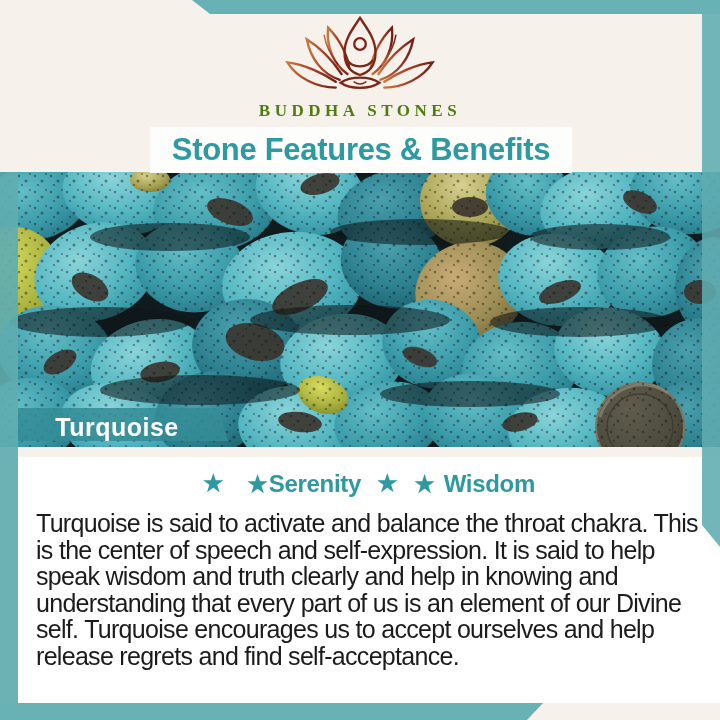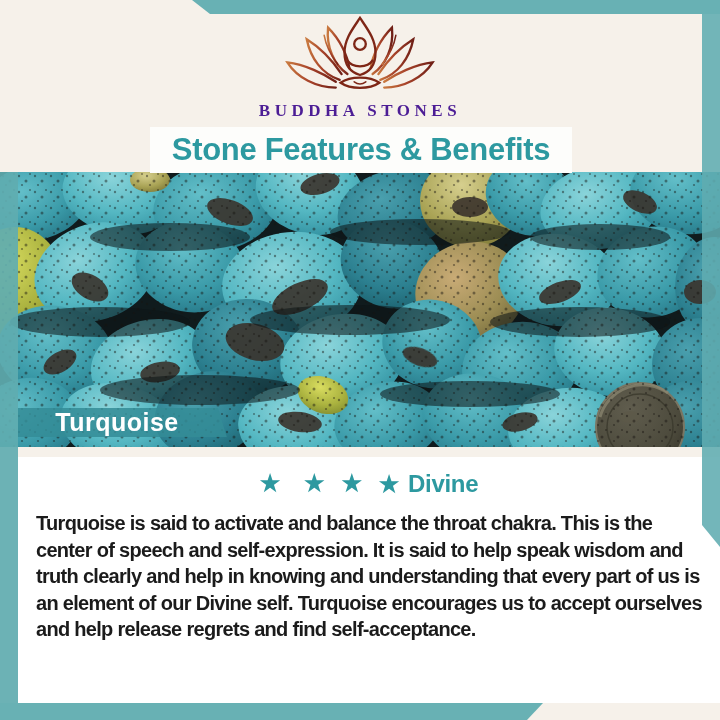--- a/index.html
+++ b/index.html
@@ -16,44 +16,44 @@
   .band-left{position:absolute;left:0;top:172px;width:18px;height:548px;z-index:6;
     background:rgba(96,172,176,0.92);}
   .bar-bottom{position:absolute;left:0;top:703px;width:543px;height:17px;z-index:6;
     background:var(--teal-band,#68b1b4);
     clip-path:polygon(0 0,543px 0,527px 17px,0 17px);}
 
   
   .logo-wrap{position:absolute;left:0;top:14px;width:720px;height:92px;display:flex;justify-content:center;z-index:2;}
   .brand{position:absolute;left:0;top:101px;width:720px;text-align:center;z-index:2;
     font-family:"Liberation Serif",serif;font-size:17px;font-weight:600;
-    letter-spacing:4.5px;color:#4c1d95;}
+    letter-spacing:4.5px;color:#4d7c0f;}
   .title-box{position:absolute;left:150px;top:127px;width:422px;height:46px;z-index:3;
     background:var(--title-box,#fdfdfb);display:flex;align-items:center;justify-content:center;}
   .title-box span{font-size:31px;font-weight:bold;color:var(--teal-text,#2d99a0);letter-spacing:-0.3px;}
 
   
   .photo{position:absolute;left:0;top:172px;width:720px;height:275px;z-index:1;background:#101b1d;}
-  .stone-label{position:absolute;left:18px;top:408px;width:210px;height:29px;z-index:4;
+  .stone-label{position:absolute;left:18px;top:408px;width:210px;height:38px;z-index:4;
     background:var(--banner-overlay,rgba(52,140,150,0.85));
     clip-path:polygon(0 0,200px 0,210px 33px,0 33px);
     display:flex;align-items:center;justify-content:center;}
   .stone-label span{color:#fff;font-size:25px;font-weight:bold;letter-spacing:0.5px;padding-right:12px;}
 
   
   .panel{position:absolute;left:18px;top:457px;width:702px;height:246px;z-index:2;background:var(--panel-white,#ffffff);}
   .benefits{position:absolute;left:0;top:13px;width:702px;display:flex;justify-content:center;column-gap:16px;}
   .benefit{display:flex;align-items:baseline;color:var(--teal-text,#2e9aa0);font-weight:bold;font-size:24px;letter-spacing:-0.3px;}
   .benefit .star{font-size:23px;}
   .benefit:nth-child(1) .star{margin-right:8px;}
   .benefit:nth-child(2) .star{margin-right:1px;}
   .benefit:nth-child(3) .star{margin-right:1px;}
   .benefit:nth-child(4) .star{margin-right:9px;}
   .description{position:absolute;left:18px;top:53px;width:672px;
-    font-size:20px;line-height:26.5px;font-weight:bold;letter-spacing:-0.7px;
+    font-size:25px;line-height:26.5px;font-weight:normal;letter-spacing:-0.7px;
     color:var(--body-text,#1b1b1b);}
 </style>
 </head>
 <body>
 
 <div class="canvas">
 
   <div class="bar-top"></div>
   <div class="ribbon-right"></div>
   <div class="band-left"></div>
@@ -230,25 +230,26 @@
     <span>Turquoise</span>
   </div>
 
   <div class="panel">
     <div class="benefits">
       <div class="benefit">
         <span class="star">★</span>
       </div>
       <div class="benefit">
         <span class="star">★</span>
-      </div>
-      <div class="benefit">
-        <span class="star">★</span>
-      </div>
-      <div class="benefit">
-        <span class="star">★</span>
-        <span>Divine</span>
+        <span>Serenity</span>
+      </div>
+      <div class="benefit">
+        <span class="star">★</span>
+      </div>
+      <div class="benefit">
+        <span class="star">★</span>
+        <span>Wisdom</span>
       </div>
     </div>
     <div class="description">Turquoise is said to activate and balance the throat chakra. This is the center of speech and self-expression. It is said to help speak wisdom and truth clearly and help in knowing and understanding that every part of us is an element of our Divine self. Turquoise encourages us to accept ourselves and help release regrets and find self-acceptance.</div>
   </div>
 
 </div>
 
 </body></html>

